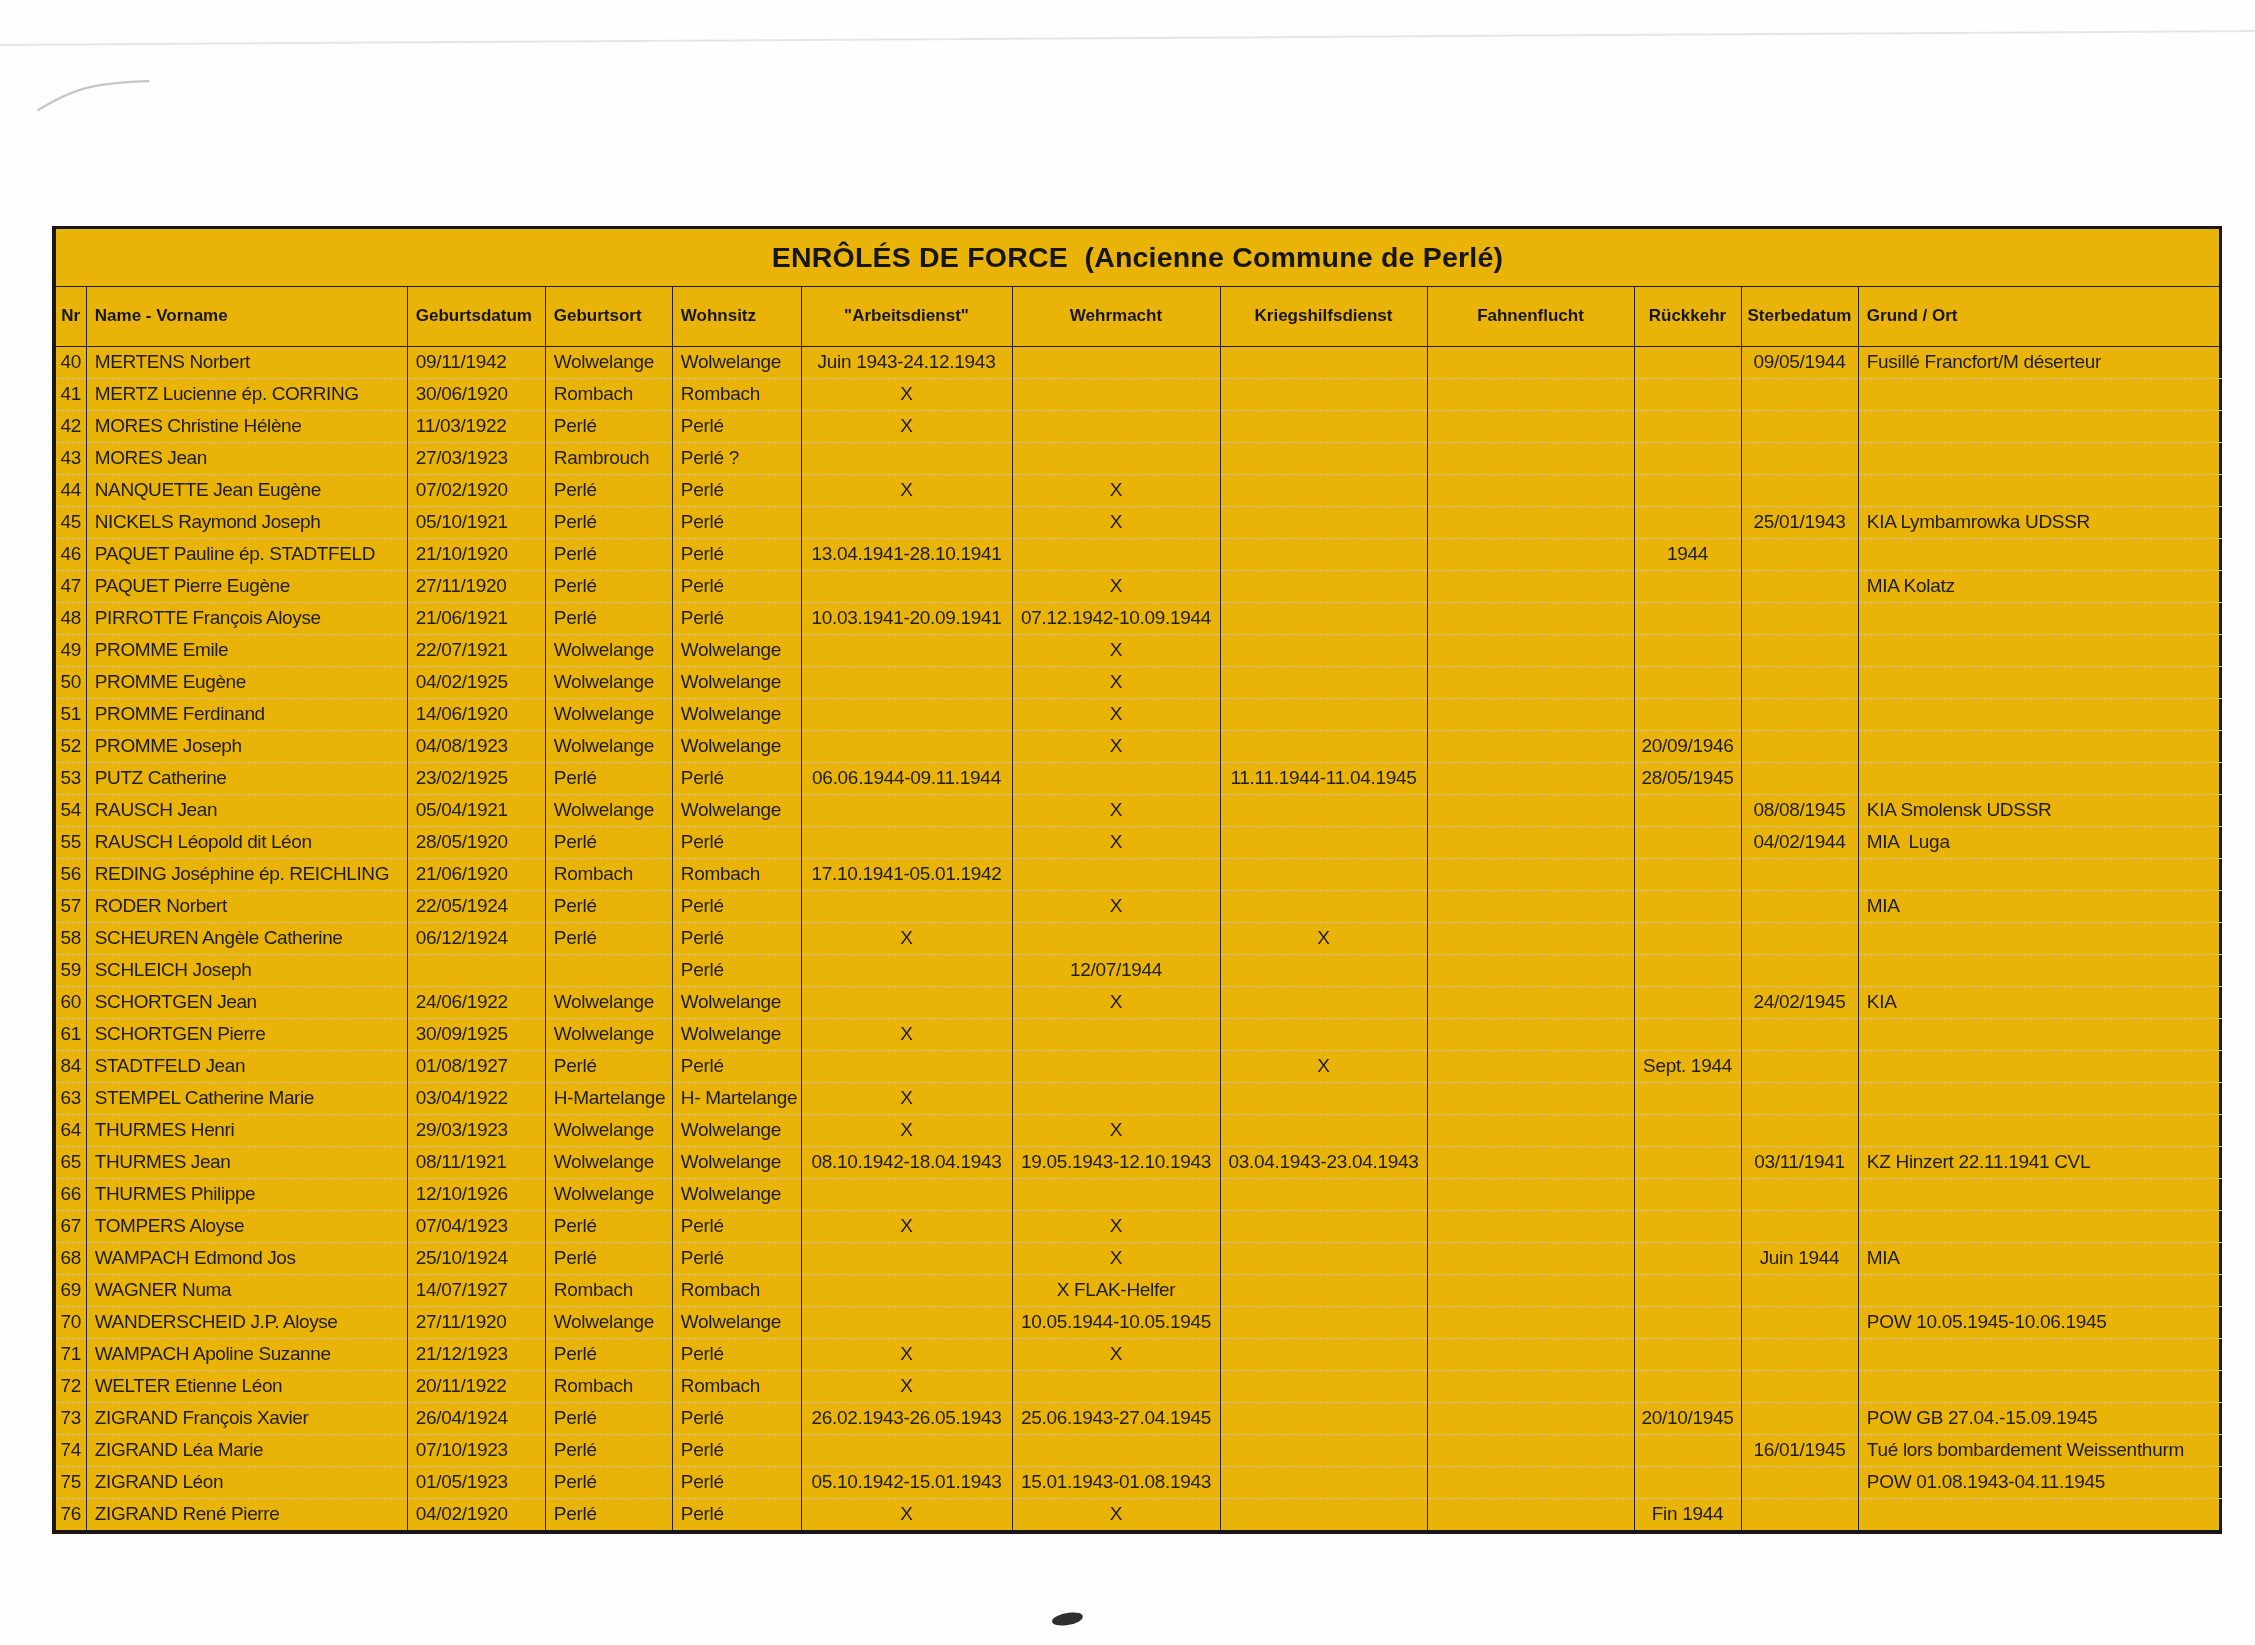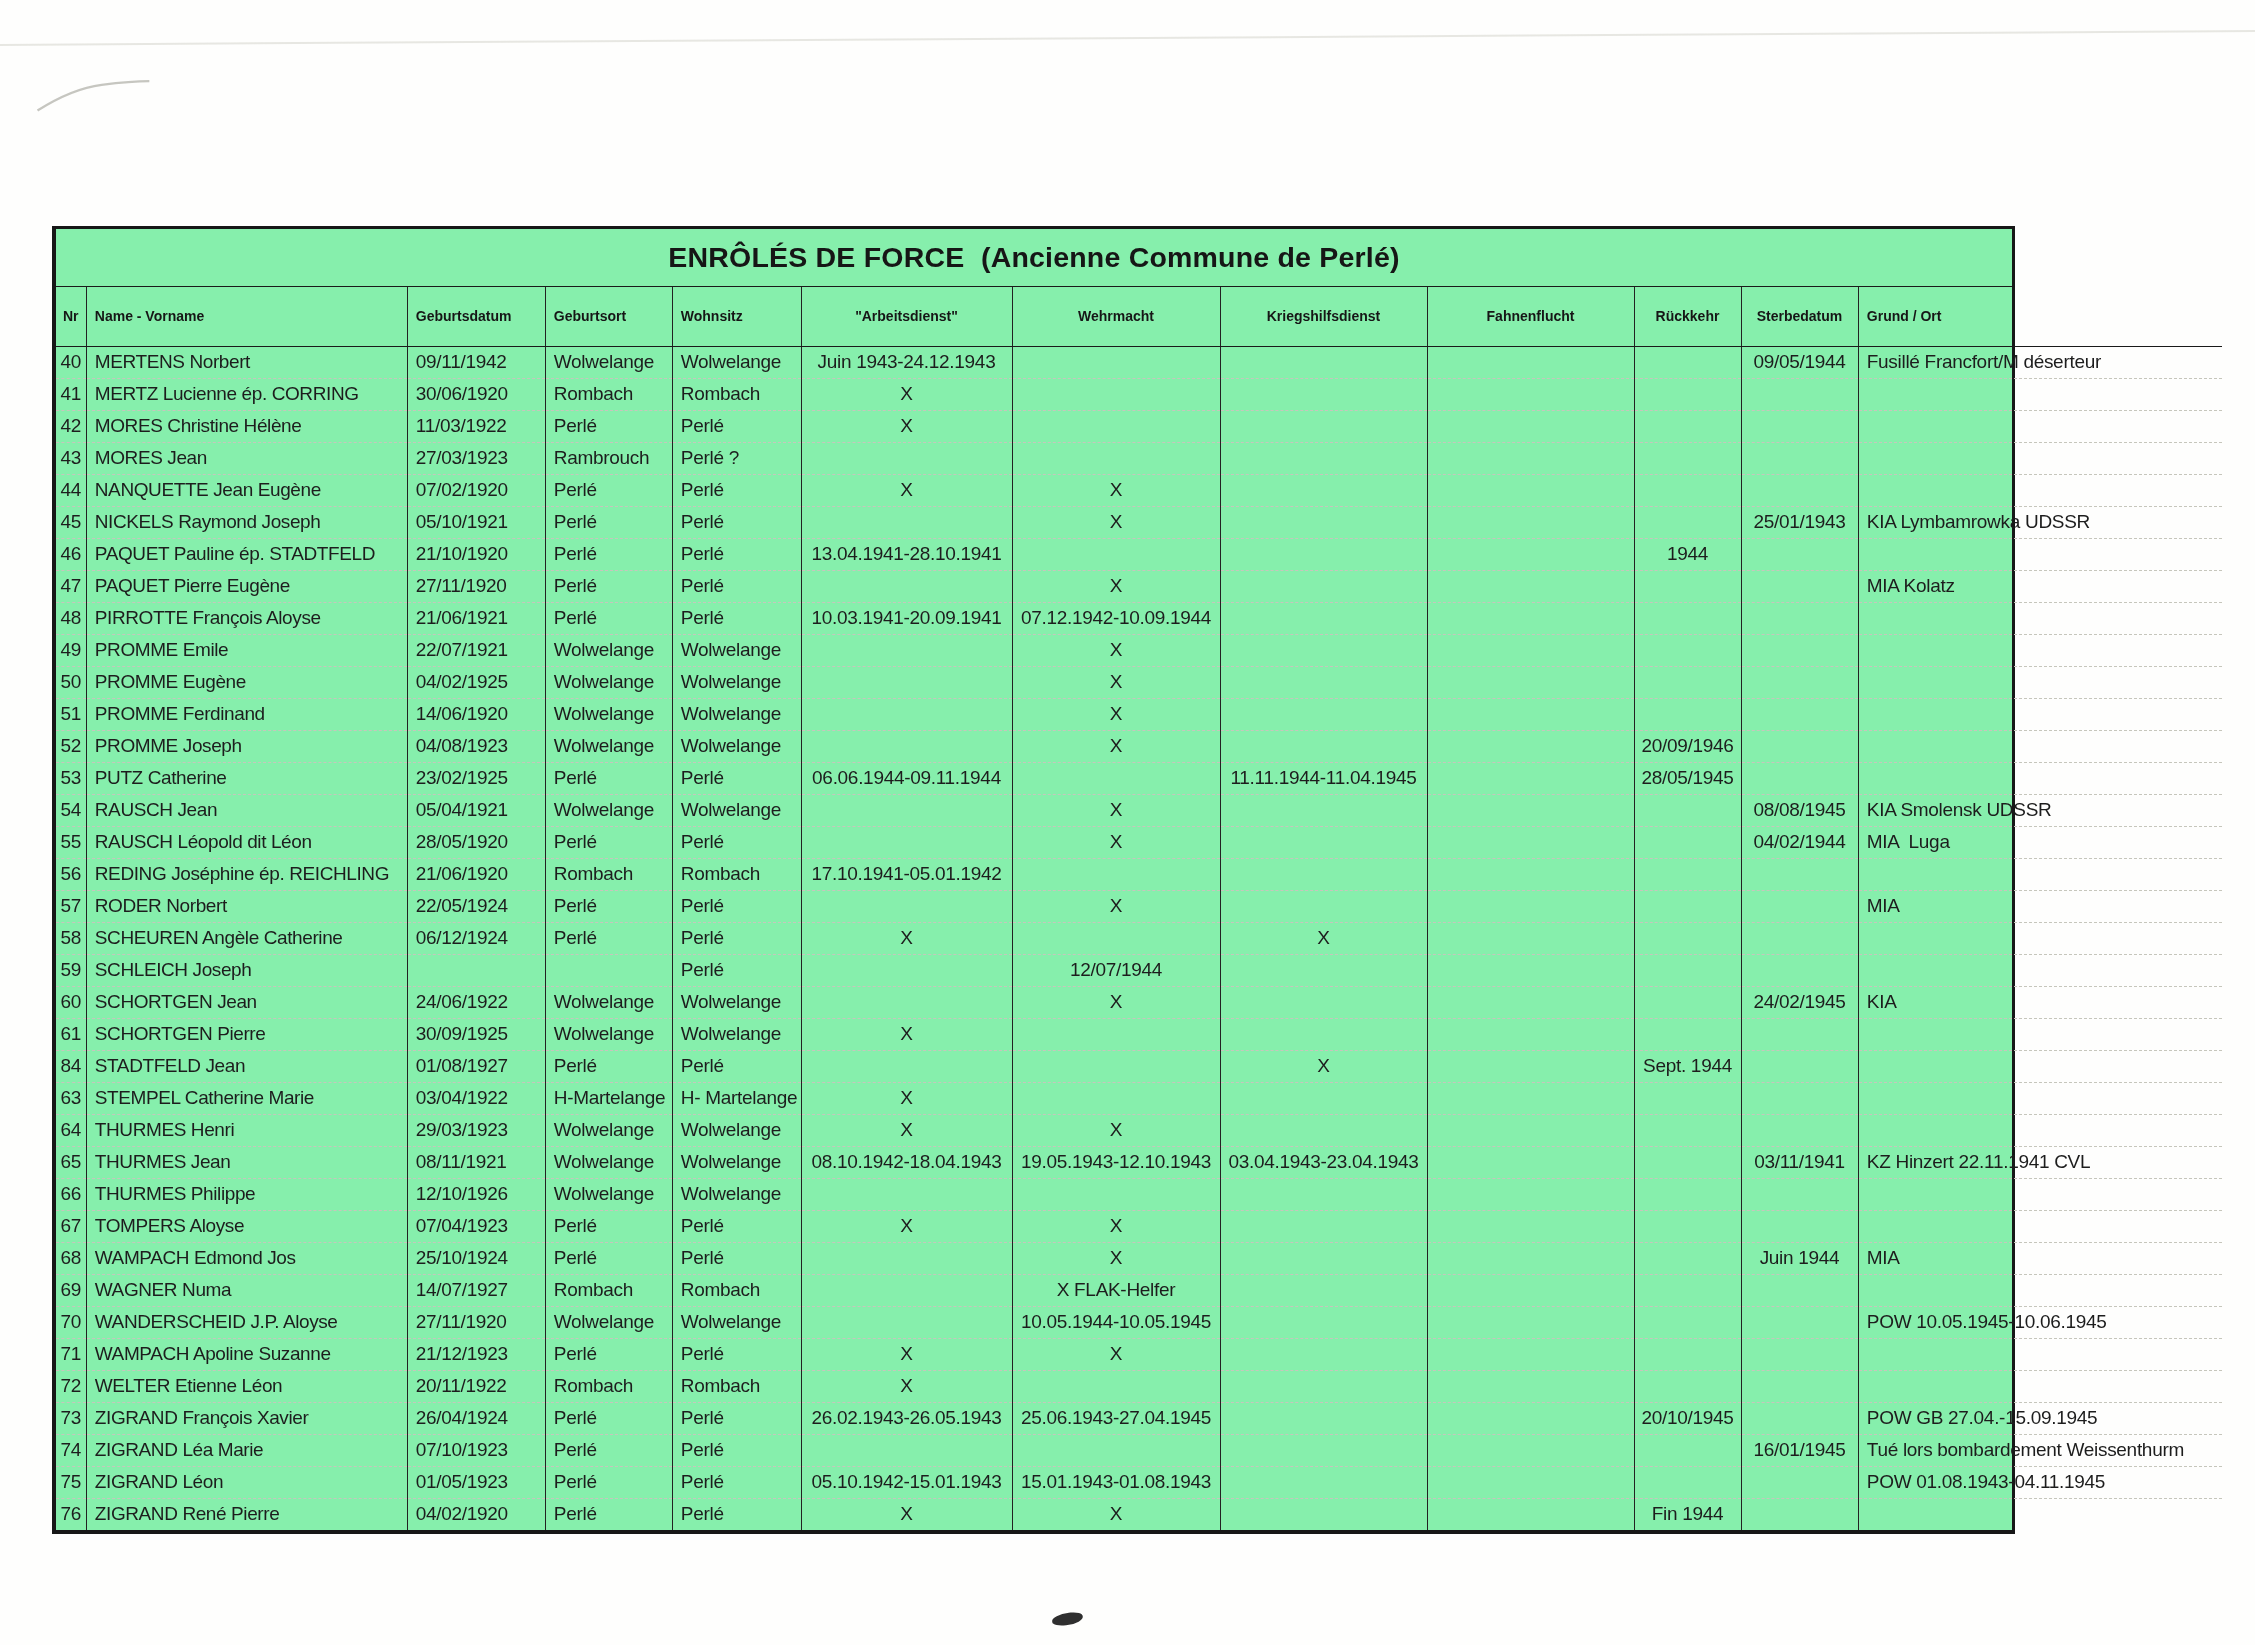--- a/index.html
+++ b/index.html
@@ -22,40 +22,40 @@
   
   .pencil { position: absolute; left: 27.5px; top: 72px; }
   
   .blob {
     position: absolute; left: 1052px; top: 1613px; width: 31px; height: 12px;
     background: #1d1d1d; border-radius: 60% 40% 55% 45% / 55% 45% 60% 40%;
     transform: rotate(-7deg); opacity: 0.92;
   }
 
   .doc {
-    position: absolute; left: 52px; top: 226px; width: 1963px;
+    position: absolute; left: 52px; top: 226px; width: 2170px;
     border: 3.7px solid #171717;
     border-left-width: 4.6px;
     border-bottom-width: 4.6px;
-    background: #86efac;
+    background: #eab308;
     box-sizing: border-box;
   }
   .title-bar {
     height: 57px;
     display: flex; align-items: center; justify-content: center; gap: 16.5px;
     border-bottom: 1.8px solid #1a1a1a;
     font-weight: bold; font-size: 28.5px; letter-spacing: 0.2px; color: #161616;
     white-space: pre;
   }
   table {
     width: 100%; border-collapse: collapse; table-layout: fixed;
   }
   thead tr { height: 59px; }
   th {
-    font-size: 14px; font-weight: bold; color: #161616;
+    font-size: 17px; font-weight: bold; color: #161616;
     border-bottom: 1.8px solid #1a1a1a; vertical-align: middle;
     white-space: pre; overflow: visible;
   }
   tbody tr { height: 32px; }
   td {
     font-size: 19px; letter-spacing: -0.3px; color: #1d1d1d;
     vertical-align: middle; white-space: pre; overflow: visible;
   }
   th + th, td + td { border-left: 1.8px solid #222222; }
   tbody td { border-bottom: 0.9px dashed #c6c6bc; }

